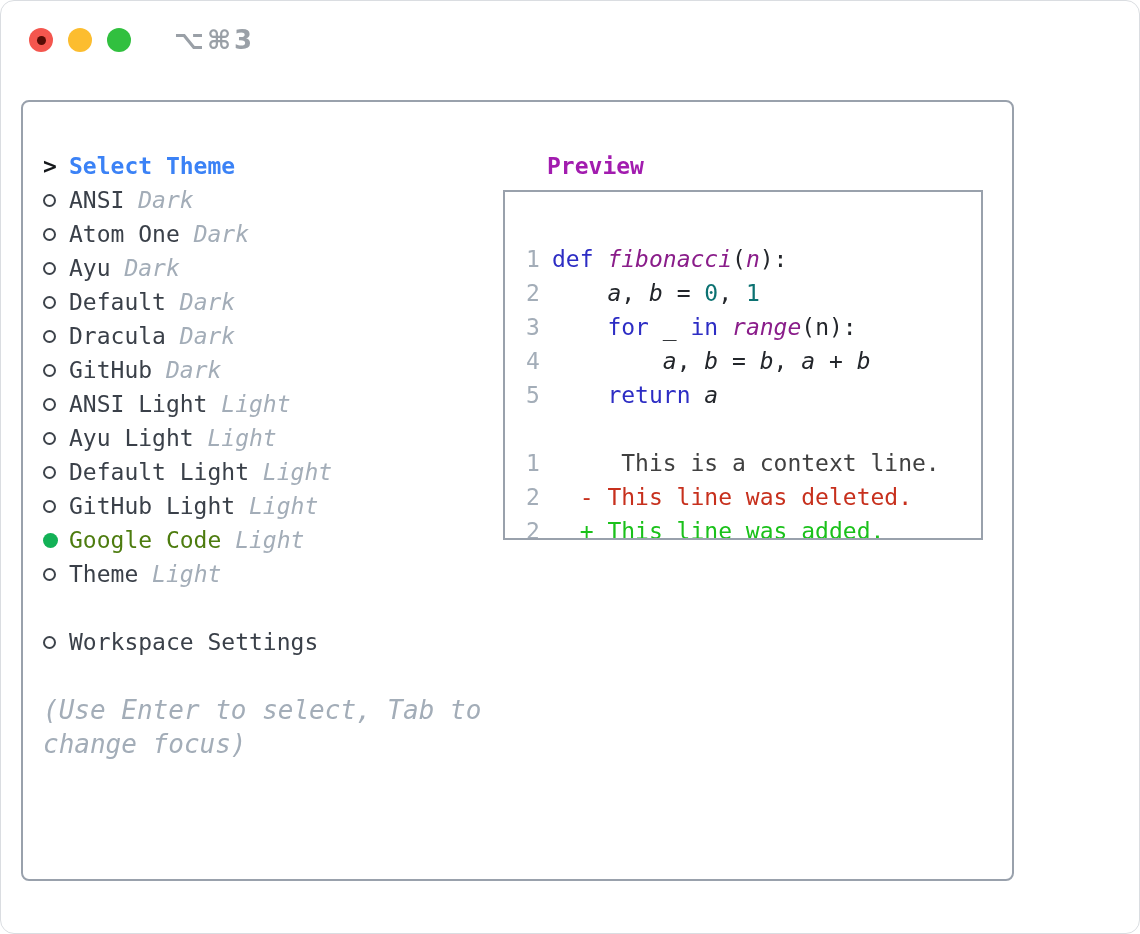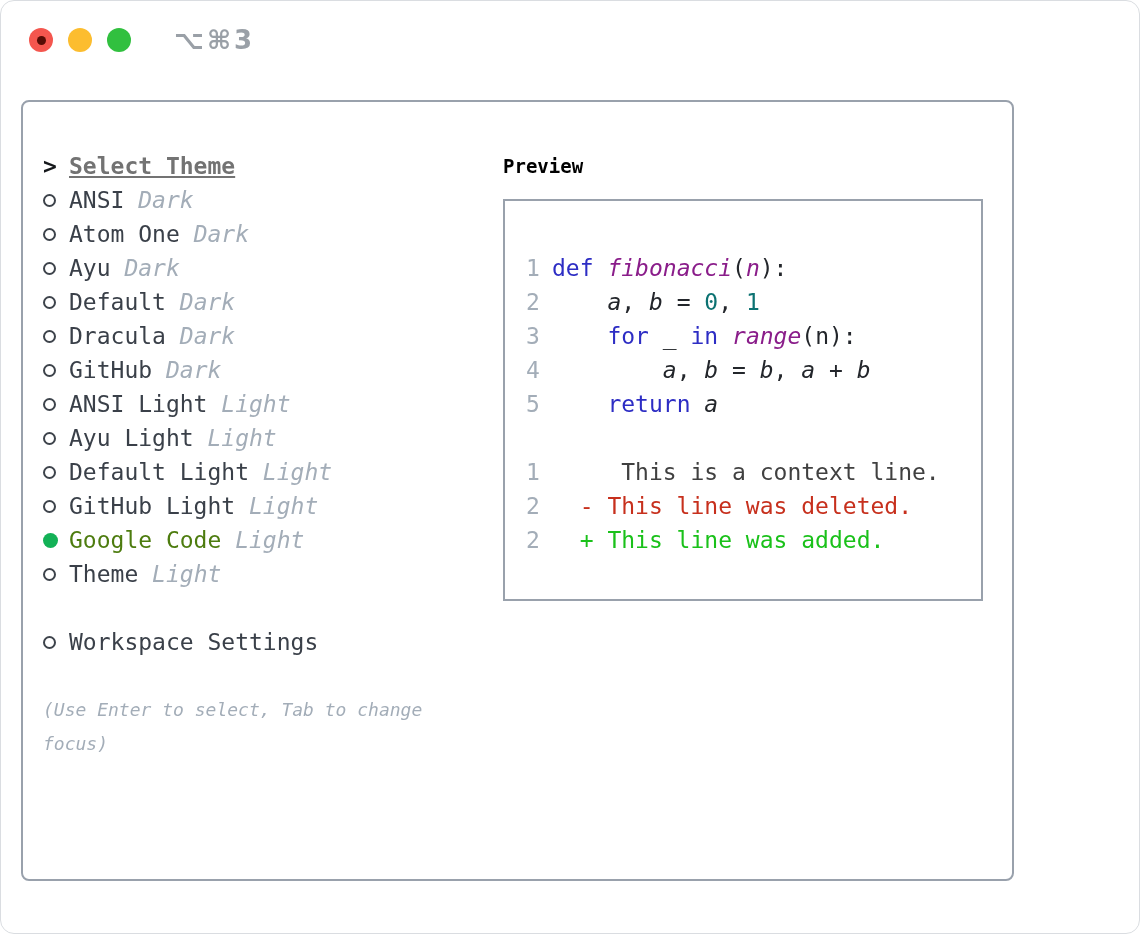--- a/index.html
+++ b/index.html
@@ -40,33 +40,33 @@
   .col-right { flex:1; }
   
   .row { display:flex; align-items:center; height:34px; font-size:23px; white-space:pre; }
   .bullet-col { width:26px; flex:none; display:flex; align-items:center; }
   .circle {
     width:13px; height:13px; border:2px solid #3d434b; border-radius:50%;
     display:inline-block;
   }
   .circle.sel { width:15px; height:15px; border:none; background:#13b156; }
   .hdr-prefix { font-weight:bold; color:#15181b; font-size:23px; }
-  .hdr-label  { font-weight:bold; color:#737373;text-decoration:underline; }
+  .hdr-label  { font-weight:bold; color:#3b82f6; }
   .item-name   { color:#3a4049; }
   .item-name.sel { color:#4d7c0f; }
   .item-variant { color:#a3adb8; font-style:italic; }
   .spacer { height:34px; }
   .hint {
-    width:440px; font-size:18px; line-height:34px; color:#a3adb8;
+    width:440px; font-size:26px; line-height:34px; color:#a3adb8;
     font-style:italic; margin-top:34px;
   }
   
-  .preview-header { height:34px; line-height:34px; font-size:19px; font-weight:bold; color:#000000; }
+  .preview-header { height:34px; line-height:34px; font-size:23px; font-weight:bold; color:#a21caf;margin-left:44px; }
   .preview-box {
-    margin-top:16px; width:480px; height:402px;
+    margin-top:7px; width:480px; height:350px;
     border:2px solid #99a1ac; background:#fff;
     padding:50px 0 0 21px; overflow:hidden;
   }
   .cl { height:34px; line-height:34px; font-size:23px; white-space:pre; }
   .ln { display:inline-block; width:26px; color:#a3adb8; }
   .seg-kw  { color:#2d2dc4; }
   .seg-fn  { color:#8a1d8a; font-style:italic; }
   .seg-num { color:#0c7272; }
   .seg-pl  { color:#23262b; }
   .seg-var { color:#23262b; font-style:italic; }

